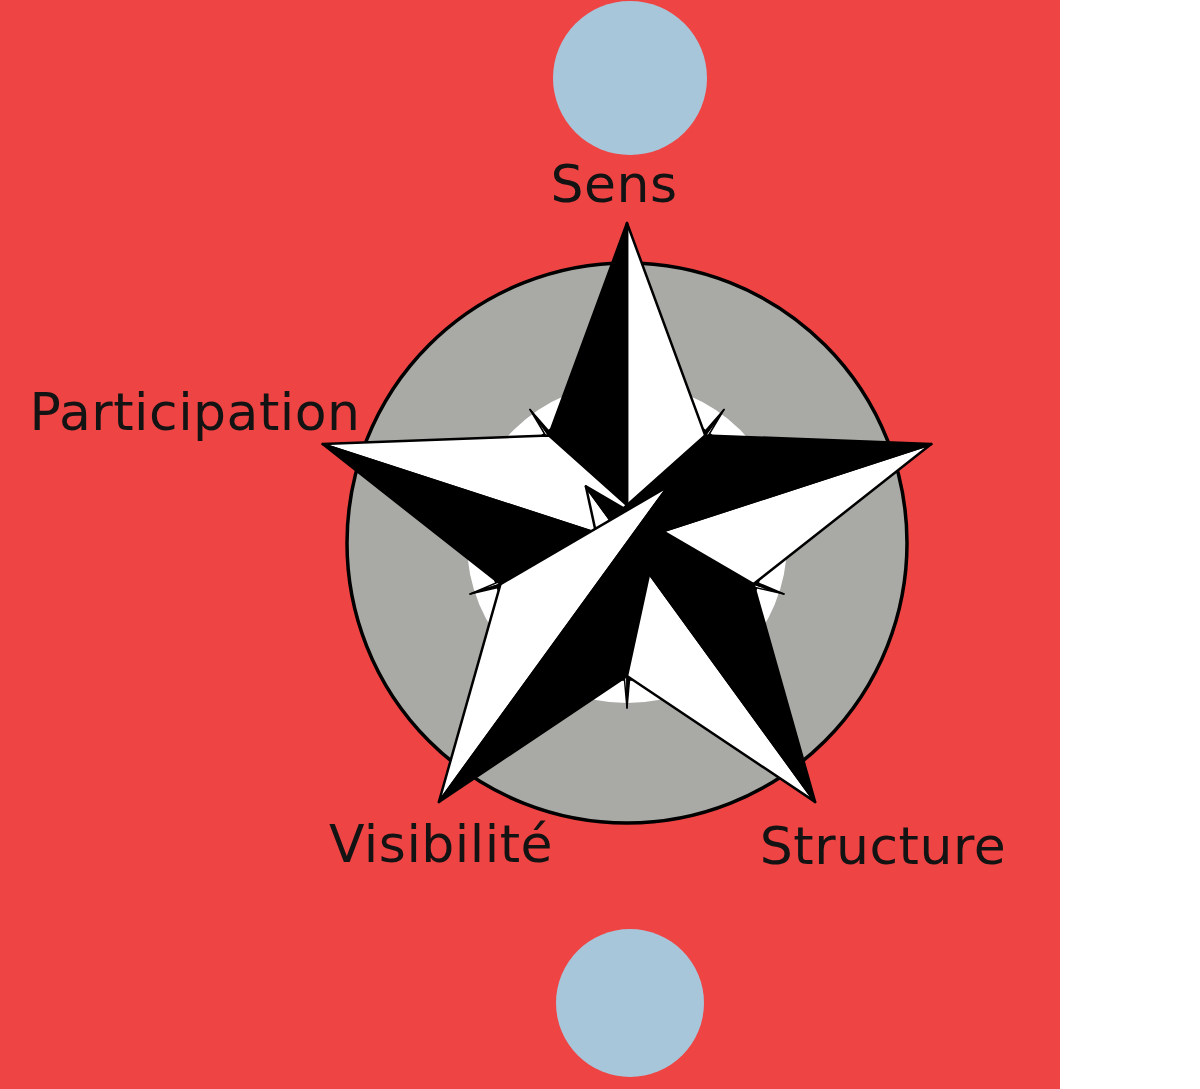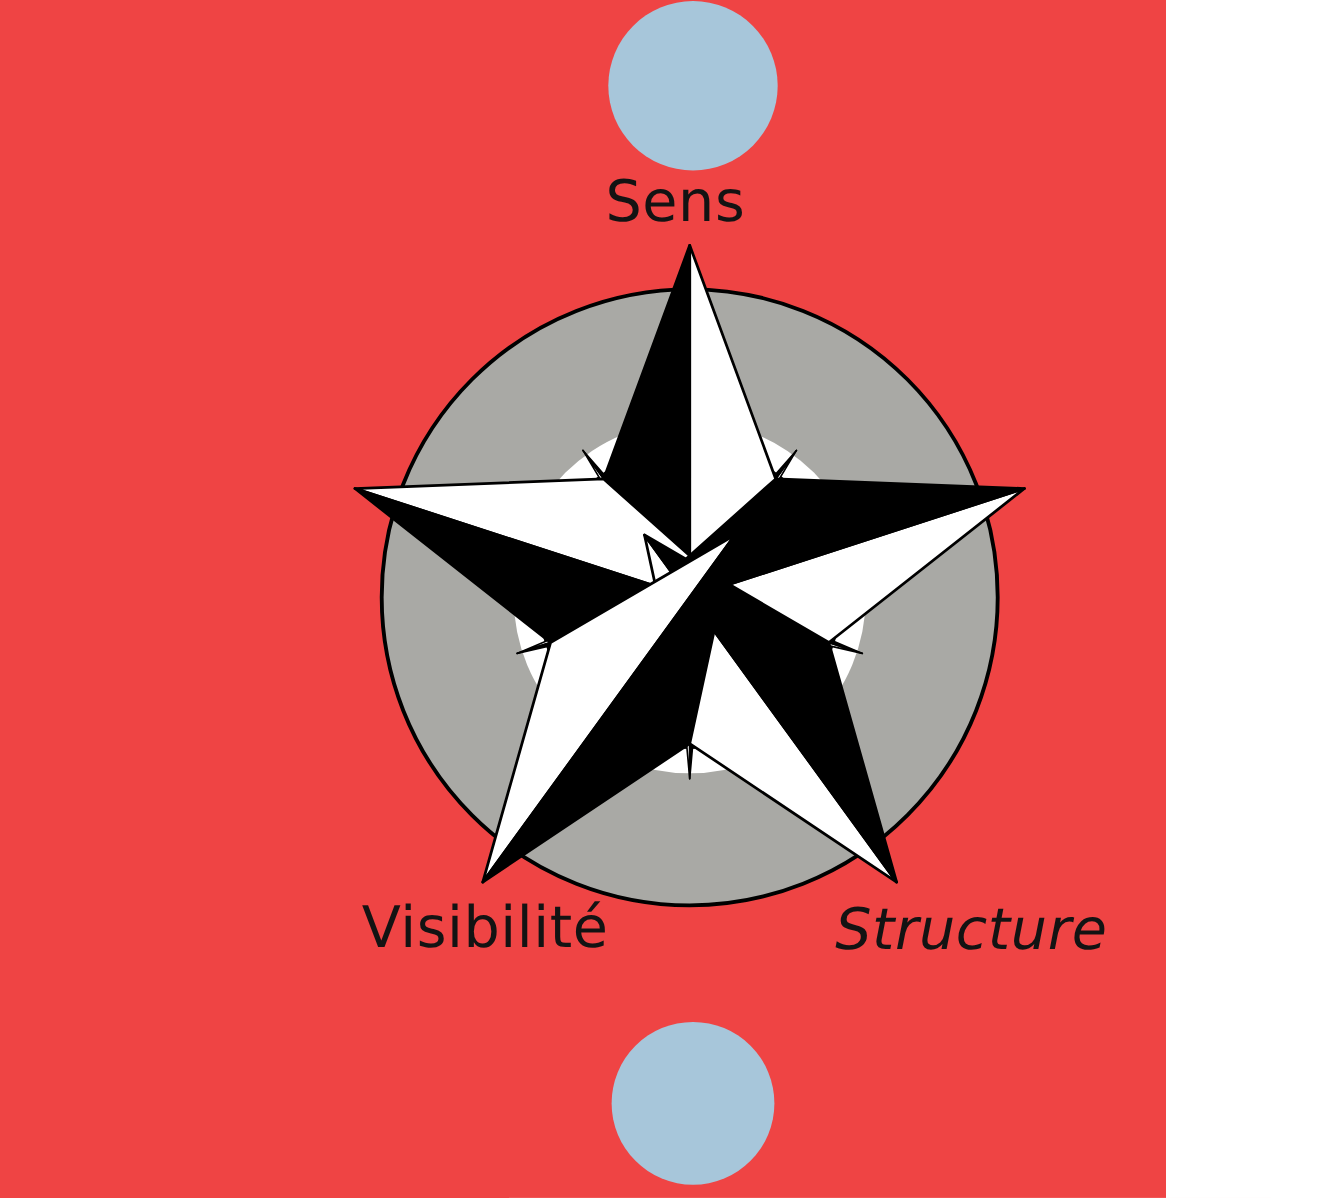--- a/index.html
+++ b/index.html
@@ -26,21 +26,21 @@
     font-size: 52px;
     line-height: 1;
     color: #131313;
     white-space: nowrap;
     letter-spacing: 0.5px;
   }
   .lbl-sens          { left: 614px;  top: 158px; }
   .lbl-participation { left: 195px;  top: 386px; }
   .lbl-securite      { left: 1013px; top: 386px; }
   .lbl-visibilite    { left: 397px;  top: 818px; margin-left: 44px; }
-  .lbl-structure     { left: 883px;  top: 820px; font-style: italic; }
+  .lbl-structure     { left: 883px;  top: 820px; }
 
   .blk { fill: #000000; stroke: #000000; stroke-width: 2.5; stroke-linejoin: round; }
   .wht { fill: #ffffff; stroke: #000000; stroke-width: 2.5; stroke-linejoin: round; }
   .sblk { fill: #000000; stroke: #000000; stroke-width: 1.5; stroke-linejoin: round; }
   .swht { fill: #ffffff; stroke: #000000; stroke-width: 1.5; stroke-linejoin: round; }
 </style>
 </head>
 <body>
 
 <div class="stage">
@@ -86,16 +86,17 @@
 
       <polygon class="wht" points="815.1,801.9 627,676 585.9,486.4"></polygon>
       <polygon class="blk" points="815.1,801.9 753.5,584.1 585.9,486.4"></polygon>
 
       <polygon class="wht" points="438.9,801.9 500.5,584.1 668.1,486.4"></polygon>
       <polygon class="blk" points="438.9,801.9 627,676 668.1,486.4"></polygon>
     </g>
   </svg>
 
   <div class="label lbl-sens">Sens</div>
+  <div class="label lbl-participation">Participation</div>
   <div class="label lbl-visibilite">Visibilité</div>
   <div class="label lbl-structure">Structure</div>
 
 </div>
 
 </body></html>

